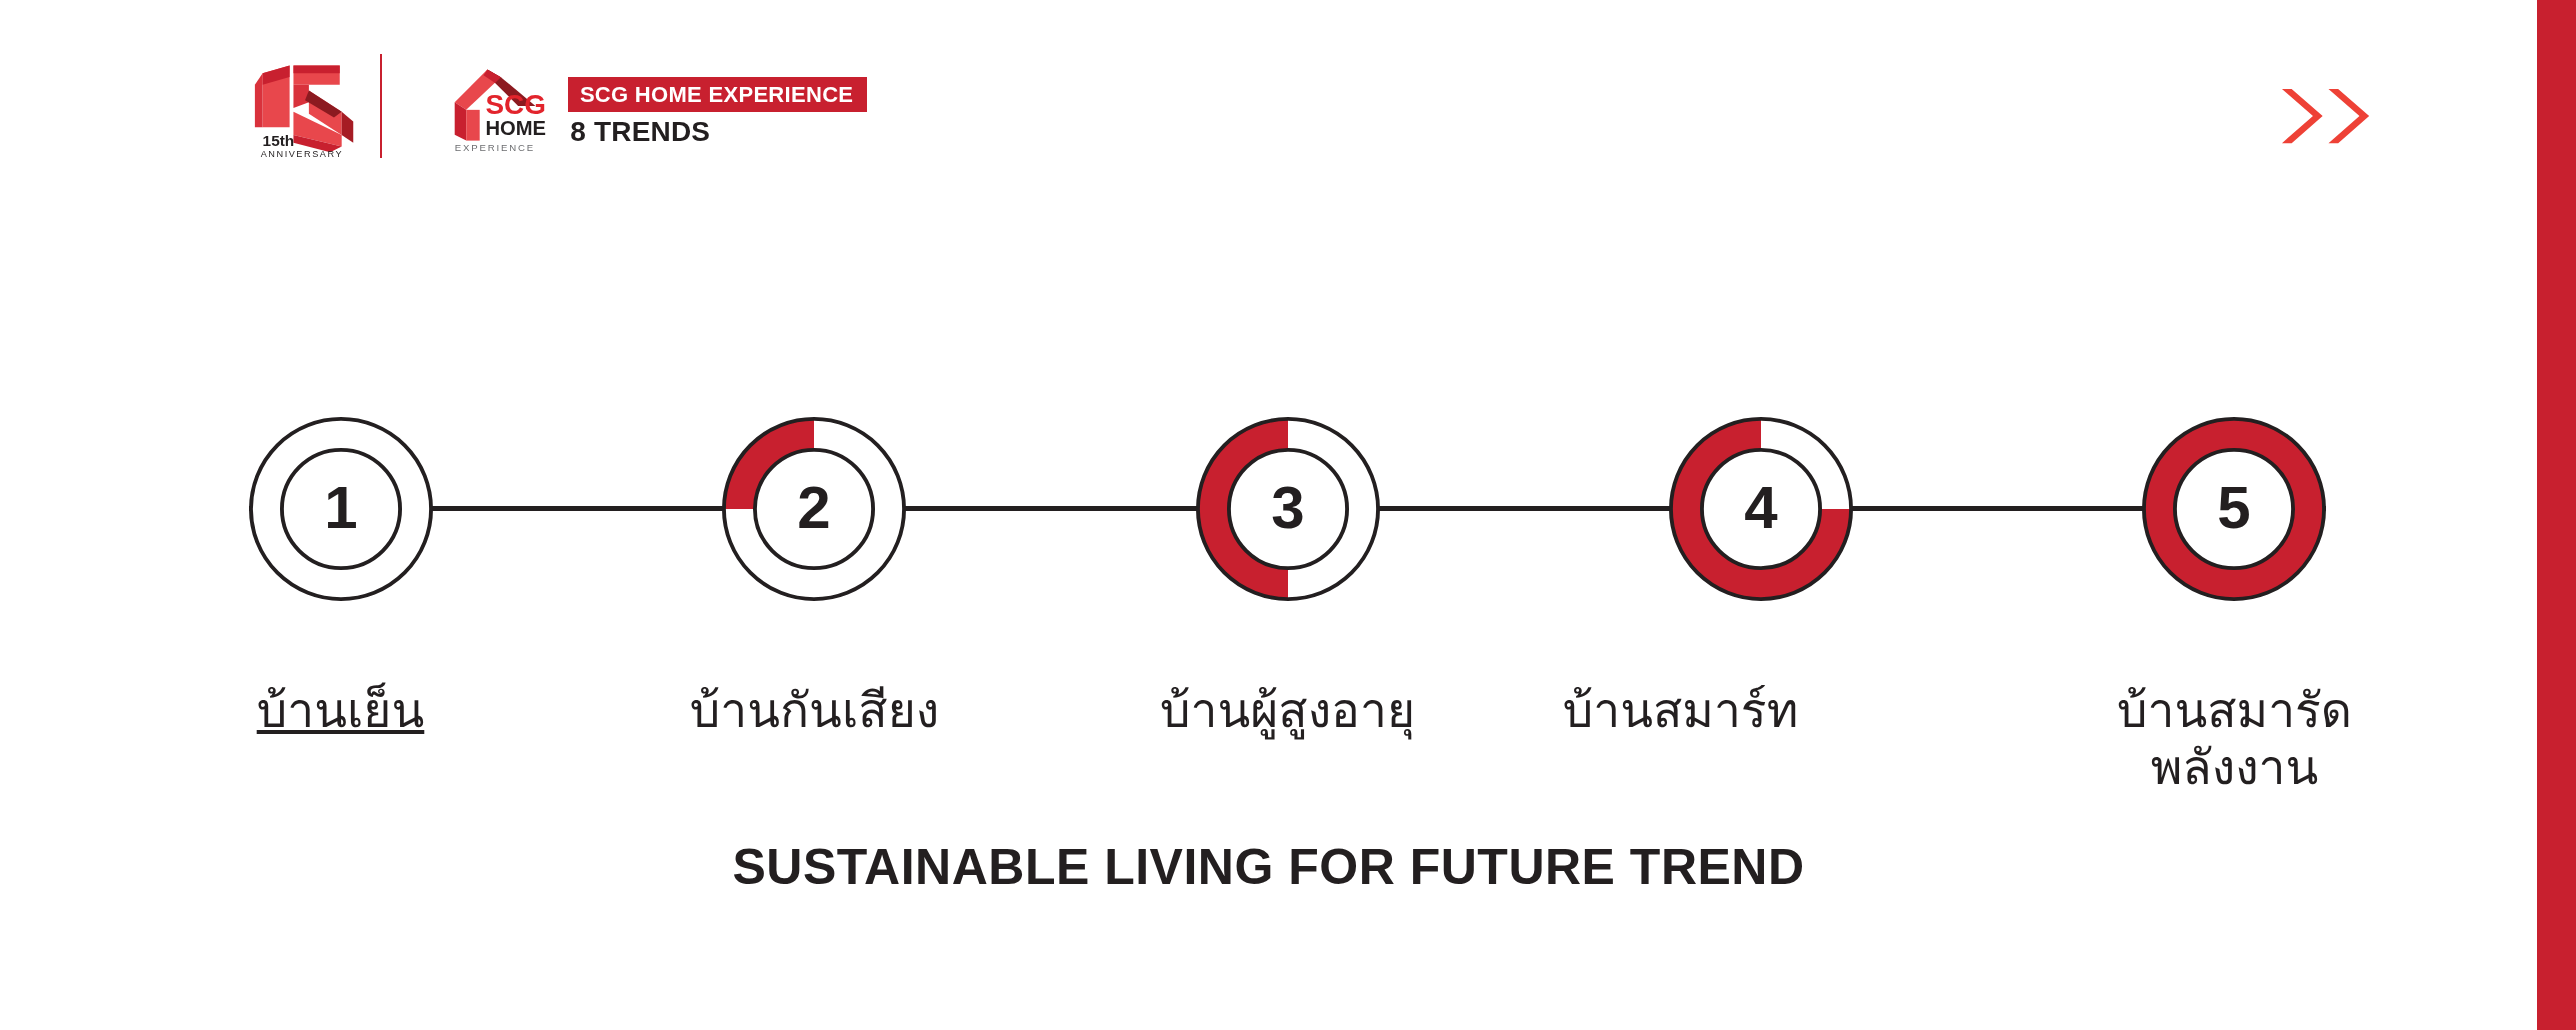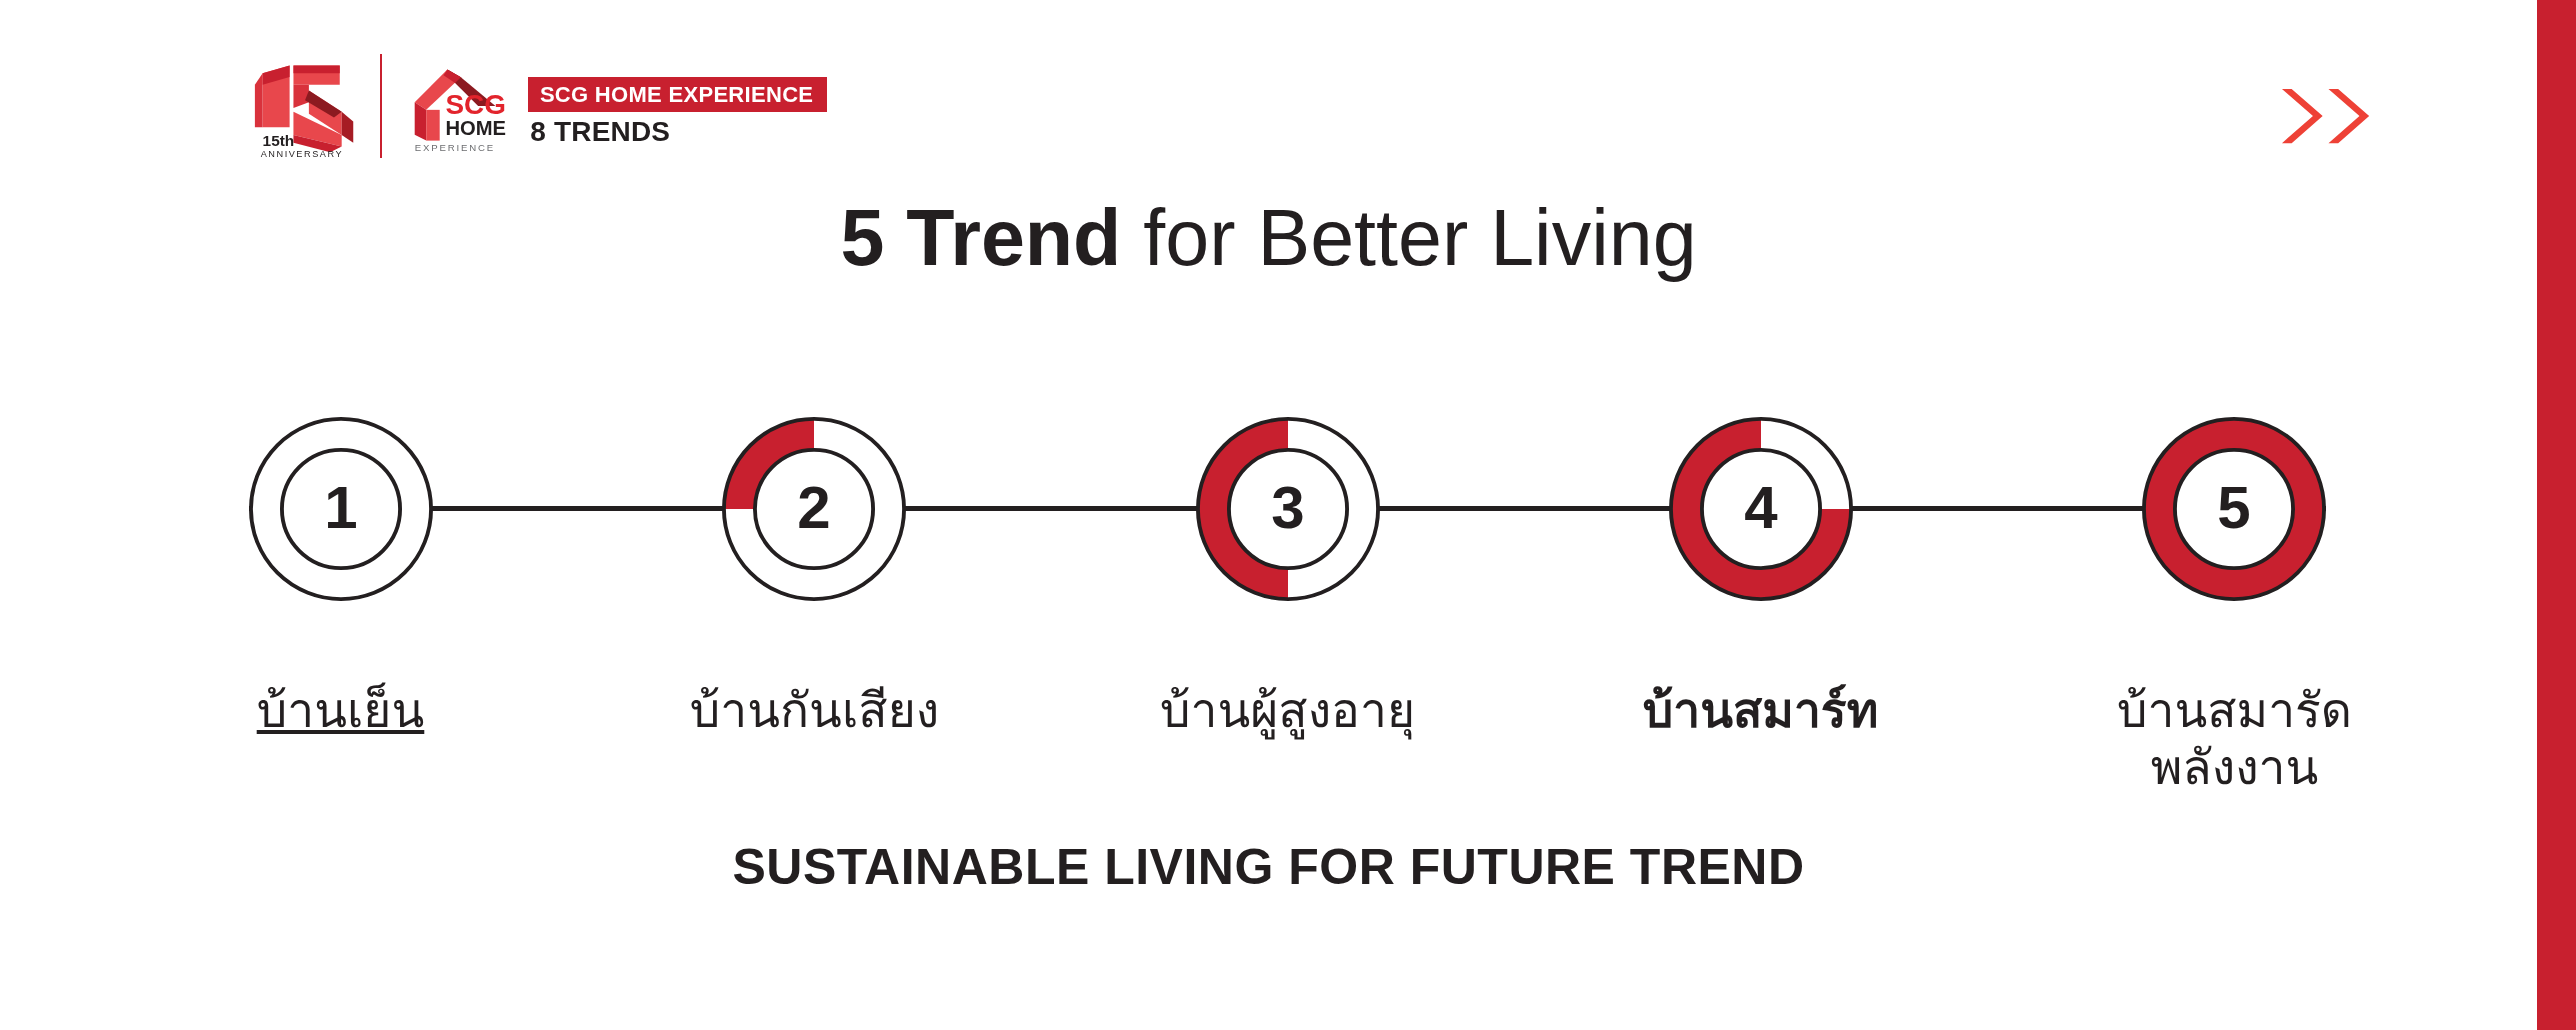--- a/index.html
+++ b/index.html
@@ -51,20 +51,21 @@
     height: 104px;
     background: #c8202f;
     margin: 0 25px 0 17.4px;
   }
 
   .scg-logo {
     width: 100px;
     height: 100px;
     position: relative;
     display: block;
+    margin-left: 40px;
   }
 
   .title-lockup {
     margin-left: 21px;
     display: flex;
     flex-direction: column;
     justify-content: center;
     gap: 6px;
     margin-top: 11px;
   }
@@ -258,23 +259,20 @@
     </span>
   </div>
 
   <div class="chevrons">
     <svg width="95" height="62" viewBox="0 0 98 64">
       <polygon points="2,4 12,4 44,32 12,60 2,60 34,32" fill="#ee4136"></polygon>
       <polygon points="50,4 60,4 92,32 60,60 50,60 82,32" fill="#ee4136"></polygon>
     </svg>
   </div>
 
-  <div class="headline">
-    <span class="hl-strong">5 Trend</span><span class="hl-light"> for Better Living</span>
-  </div>
 
   <div class="timeline">
     <div class="track"></div>
     <div class="nodes" id="nodes">
         <div class="node" style="left: 0px;">
       <svg width="184" height="184" viewBox="0 0 190 190">
         <circle cx="95" cy="95" r="94" fill="#ffffff"></circle>
 
         <circle cx="95" cy="95" r="93" fill="none" stroke="#231f20" stroke-width="4"></circle>
         <circle cx="95" cy="95" r="61" fill="#ffffff" stroke="#231f20" stroke-width="4"></circle>
@@ -317,21 +315,21 @@
       </svg>
       <div class="node-num">5</div>
     </div>
       </div>
   </div>
 
   <div class="labels" id="labels">
       <div class="label" style="left: -68px; text-decoration: underline;">บ้านเย็น</div>
       <div class="label" style="left: 406px;">บ้านกันเสียง</div>
       <div class="label" style="left: 879px;">บ้านผู้สูงอายุ</div>
-      <div class="label" style="left: 1352px; font-weight: bold;">บ้านสมาร์ท</div>
+      <div class="label" style="left: 1272px;">บ้านสมาร์ท</div>
       <div class="label" style="left: 1826px;">บ้านสมารัด
 พลังงาน</div>
     </div>
 
   <div class="tagline">SUSTAINABLE LIVING FOR FUTURE TREND</div>
 
 </div>
 
 
 </body></html>

